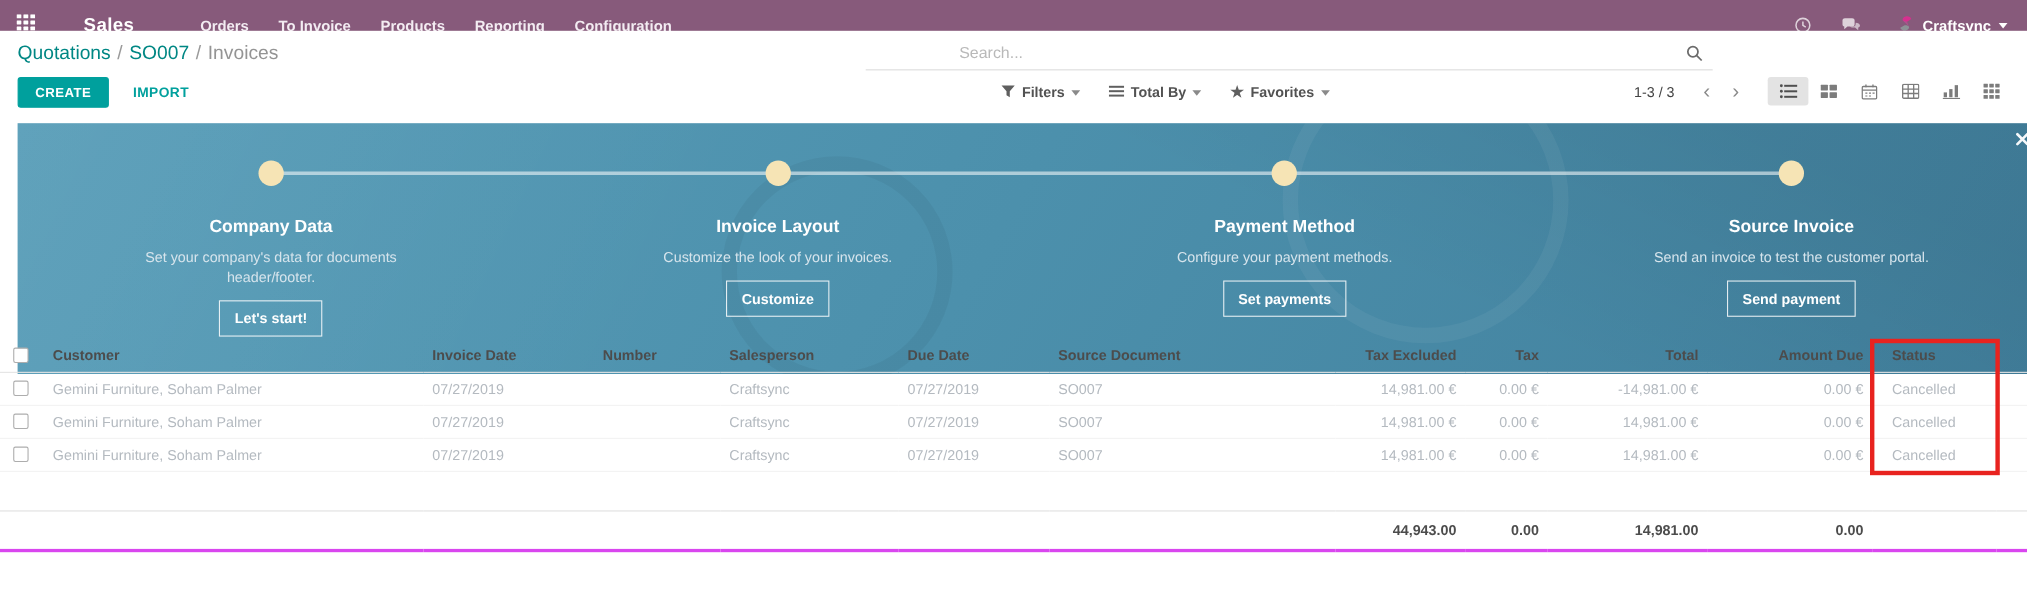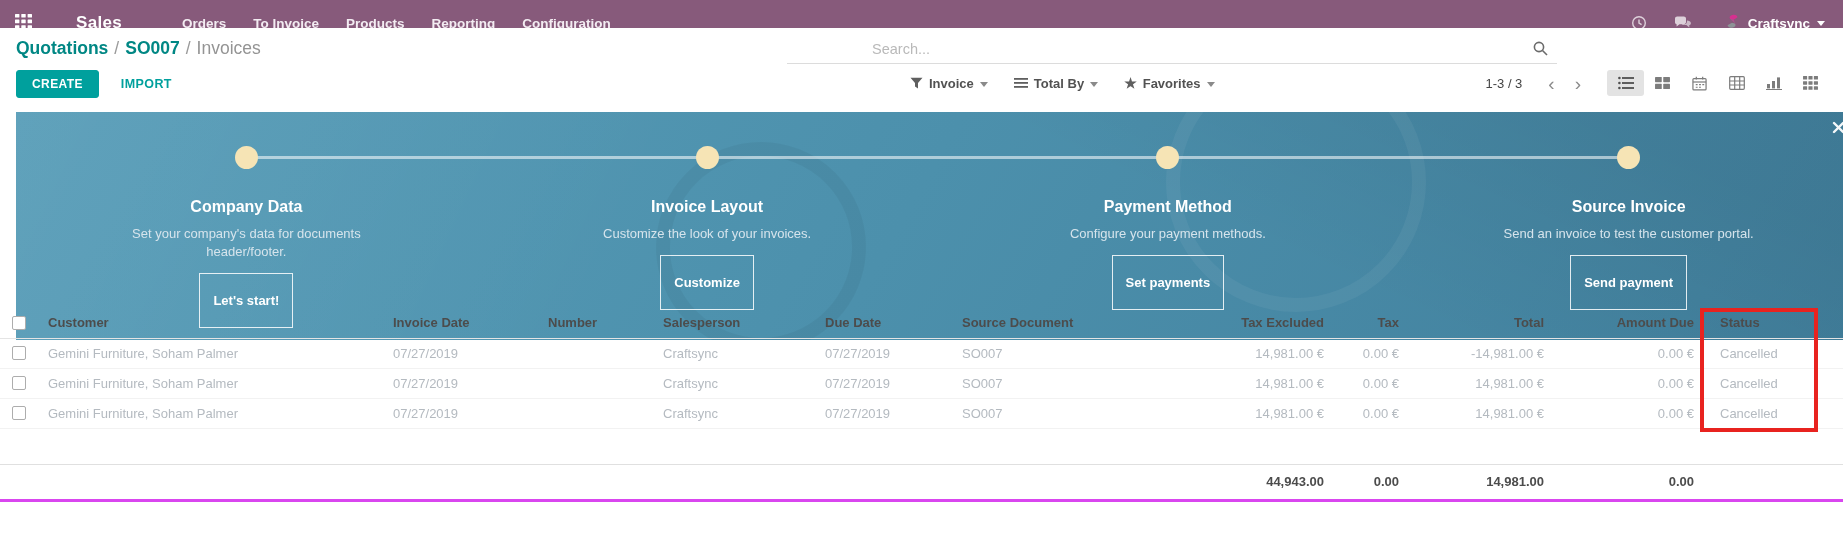--- a/index.html
+++ b/index.html
@@ -13,21 +13,21 @@
   .topnav { display:flex; align-items:flex-start; gap:27px; font-size:13.5px; font-weight:bold; color:#f3ecf2; }
   .topnav .nav-item { cursor:pointer; }
   .topbar-right { margin-left:auto; display:flex; align-items:center; gap:10px; padding-right:18px; }
   .sys-icon { width:34px; height:28px; display:flex; align-items:center; justify-content:center; color:rgba(255,255,255,.72); cursor:pointer; }
   .usermenu { display:flex; align-items:center; gap:7px; font-size:13.5px; font-weight:bold; cursor:pointer; margin-left:14px; }
   .caret { width:0; height:0; border-left:4px solid transparent; border-right:4px solid transparent; border-top:5px solid currentColor; display:inline-block; }
 
   
   .control-panel { position:absolute; top:28px; left:0; width:100%; height:84px; background:#fff; }
   .breadcrumb { position:absolute; left:16px; top:10px; font-size:17.5px; }
-  .crumb-link { color:#008784; cursor:pointer;font-weight:bold; }
+  .crumb-link { color:#008784; cursor:pointer; }
   .crumb-sep { color:#9a9a9a; padding:0 6px; }
   .crumb-current { color:#949494; }
   .cp-buttons { position:absolute; left:16px; top:42px; display:flex; align-items:center; gap:22px; }
   .btn-primary { background:#00a09d; color:#fff; border:1px solid #00a09d; font-size:12px; font-weight:bold; letter-spacing:.4px; padding:6px 15px; border-radius:3px; cursor:pointer; font-family:inherit; }
   .btn-link { background:none; border:none; color:#00a09d; font-size:12.5px; font-weight:bold; letter-spacing:.4px; cursor:pointer; font-family:inherit; }
 
   .search-box { position:absolute; left:787px; top:6px; width:770px; height:30px; border-bottom:1px solid #dcdcdc; }
   .search-box input { width:100%; height:100%; border:none; outline:none; font-size:14.5px; color:#555; text-indent:85px; font-family:inherit; background:transparent; }
   .search-box input::placeholder { color:#b9b9b9; }
   .search-glass { position:absolute; right:8px; top:6px; color:#6b6b6b; cursor:pointer; }
@@ -54,21 +54,21 @@
   .deco-circle { position:absolute; border:14px solid rgba(0,0,0,.045); border-radius:50%; }
   .dc1 { width:210px; height:210px; left:640px; top:30px; }
   .dc2 { width:260px; height:260px; left:1150px; top:-60px; border-color:rgba(255,255,255,.05); }
   .banner-close { position:absolute; top:8px; right:14px; color:#fff; cursor:pointer; opacity:.95; }
   .progress-line { position:absolute; top:44px; left:12.5%; right:12.5%; height:3px; background:rgba(255,255,255,.55); border-radius:2px; }
   .steps { position:absolute; top:0; left:0; width:100%; height:100%; display:flex; }
   .step { width:25%; display:flex; flex-direction:column; align-items:center; text-align:center; padding-top:34px; }
   .step-dot { width:23px; height:23px; border-radius:50%; background:#f6e4b5; margin-bottom:29px; }
   .step-title { font-size:16px; font-weight:bold; margin-bottom:9px; }
   .step-desc { font-size:13px; line-height:18px; color:#d6e4ec; max-width:270px; margin-bottom:12px; }
-  .step-btn { background:transparent; border:1px solid rgba(255,255,255,.85); color:#fff; font-size:13px; font-weight:bold; padding:19px 13px; cursor:pointer; font-family:inherit; }
+  .step-btn { background:transparent; border:1px solid rgba(255,255,255,.85); color:#fff; font-size:13px; font-weight:bold; padding:8px 13px; cursor:pointer; font-family:inherit; }
 
   
   .list-view { position:absolute; top:308px; left:0; width:1843px; }
   table { border-collapse:collapse; table-layout:fixed; width:1843px; font-size:13px; }
   thead th { height:30px; text-align:left; font-size:13px; font-weight:bold; color:#4c4c4c; padding:0 8px; border-bottom:1px solid #e4e4e4; white-space:nowrap; }
   thead th.num, td.num { text-align:right; }
   tbody td { height:30px; color:#b4bac0; padding:0 8px; border-bottom:1px solid #f2f2f2; white-space:nowrap; overflow:hidden; cursor:pointer; }
   td.status-cell { padding-left:18px; }
   th.status-col { padding-left:18px; }
   tr.empty-row td { height:36px; border-bottom:none; cursor:default; }
@@ -155,21 +155,21 @@
       </span>
     </div>
 
     <div class="filter-row">
       <div class="filter-group">
         <span class="g-icon">
           <svg width="13" height="12" viewBox="0 0 13 12" fill="currentColor">
               <path d="M.5.8 h12 L8 6 v5.4 L5 9.6 V6 Z"></path>
             </svg>
         </span>
-        <span>Invoice</span>
+        <span>Filters</span>
         <span class="caret"></span>
       </div>
       <div class="filter-group">
         <span class="g-icon">
           <svg width="14" height="12" viewBox="0 0 14 12" fill="currentColor">
               <rect y="1" width="14" height="1.8"></rect>
               <rect y="5" width="14" height="1.8"></rect>
               <rect y="9" width="14" height="1.8"></rect>
             </svg>
         </span>

